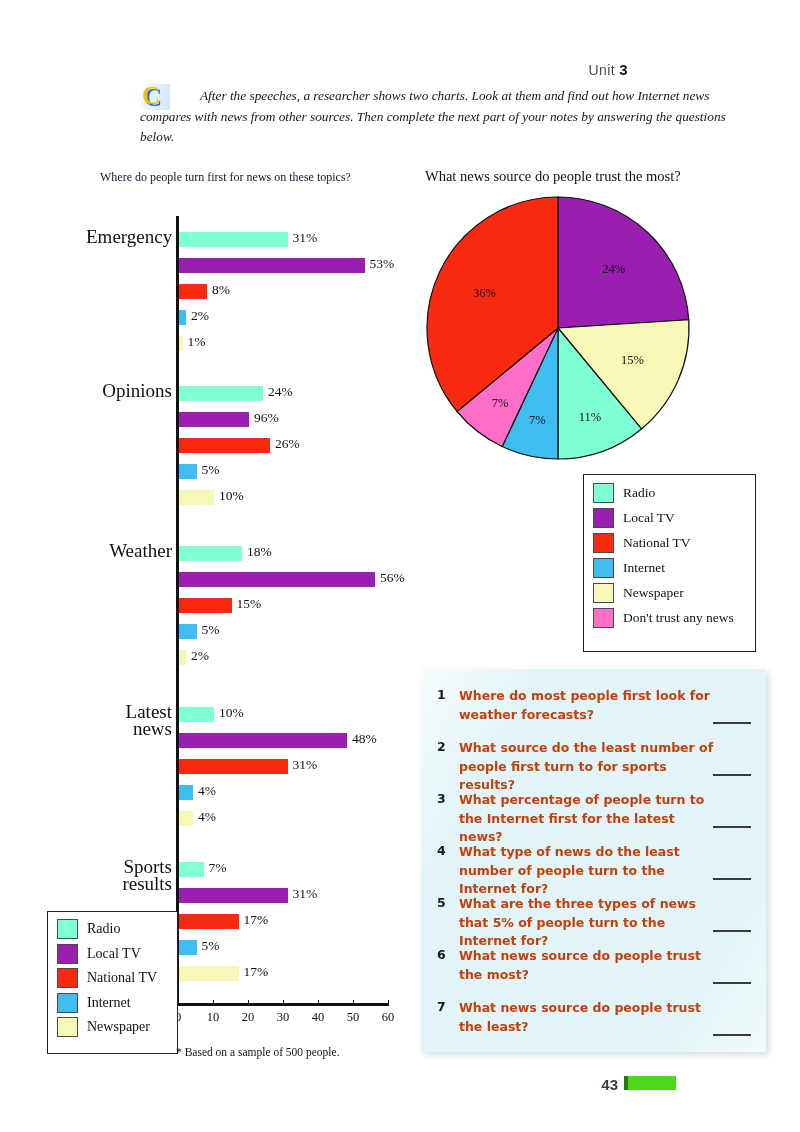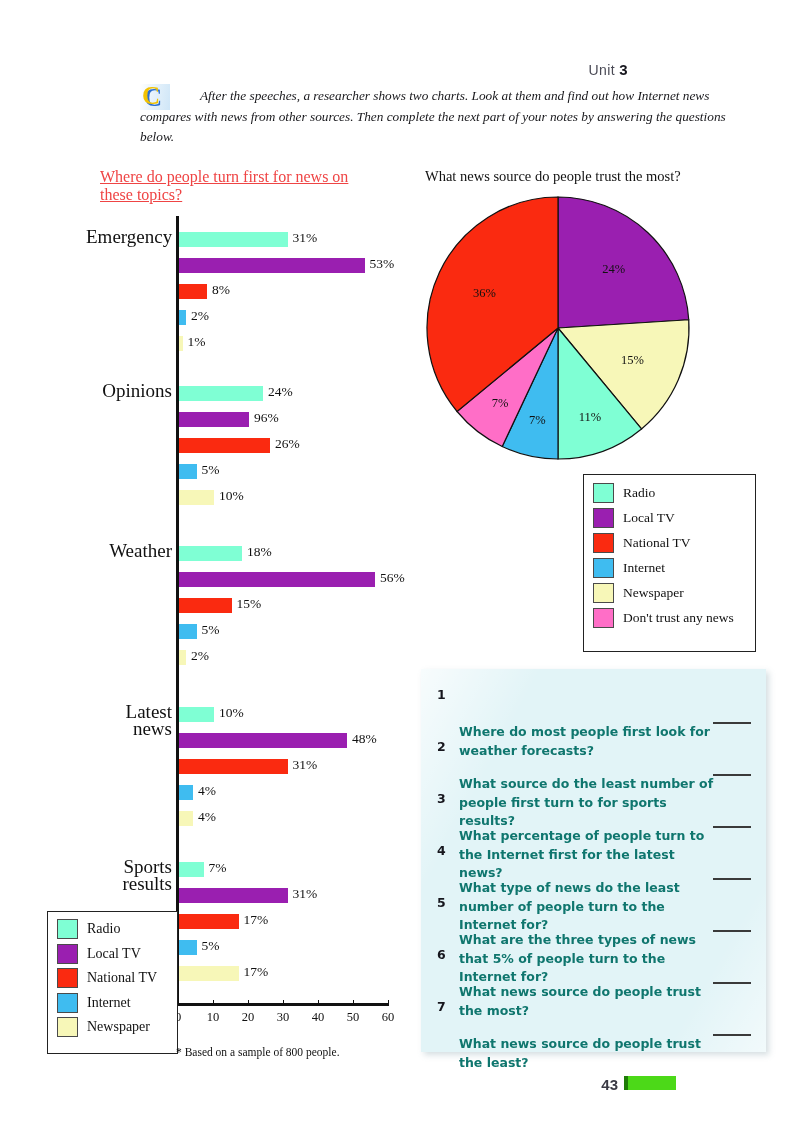--- a/index.html
+++ b/index.html
@@ -32,21 +32,21 @@
   .intro{
     position:absolute;left:140px;top:86px;width:600px;
     font-family:Liberation Serif, serif;
     font-style:italic;font-size:13.3px;line-height:20.5px;
     color:#18181c;text-indent:60px;
   }
 
   
   .bar-title{
     position:absolute;left:100px;top:168px;width:260px;
-    font-size:16px;line-height:18px;color:#ef4444;text-decoration:underline;
+    font-size:12px;line-height:18px;color:#0f172a;
   }
   .pie-title{
     position:absolute;left:425px;top:168px;width:340px;
     font-size:14.5px;color:#111;
   }
 
   
   .barchart{position:absolute;left:0;top:0;width:420px;height:1080px;}
   .y-axis{position:absolute;left:176px;top:216px;width:3px;height:790px;background:#111;}
   .x-axis{position:absolute;left:176px;top:1003px;width:213px;height:3px;background:#111;}
@@ -110,23 +110,22 @@
     pointer-events:none;
   }
   .q-row{
     position:absolute;display:flex;
     font-family:"DejaVu Sans",sans-serif;
   }
   .q-num{
     width:22px;flex:none;font-size:12.5px;font-weight:bold;color:#16161d;
   }
   .q-text{
-    font-size:12.5px;line-height:18.5px;font-weight:bold;color:#0f766e;
+    font-size:12.5px;line-height:18.5px;font-weight:bold;color:#c2410c;
     width:262px;
-    margin-top:36px;
   }
   .q-blank{
     position:absolute;height:1.5px;background:#3a3a3a;width:38px;
   }
 
   
   .pagenum{
     position:absolute;right:58px;top:1076px;
     font-family:"Liberation Sans",sans-serif;font-weight:bold;
     font-size:15px;color:#3a3a44;
@@ -253,21 +252,21 @@
       <div class="legend-row">
         <span class="swatch" style="background: rgb(63, 188, 240);"></span>
         <span class="legend-text">Internet</span>
       </div>
       <div class="legend-row">
         <span class="swatch" style="background: rgb(247, 247, 184);"></span>
         <span class="legend-text">Newspaper</span>
       </div>
     </div>
 
-  <div class="footnote" id="bar-footnote">* Based on a sample of 800 people.</div>
+  <div class="footnote" id="bar-footnote">* Based on a sample of 500 people.</div>
 
   <div class="pie-title">What news source do people trust the most?</div>
 
   <div id="pie-wrap">
     <svg id="pie-svg" width="270" height="270" viewBox="0 0 270 270">
         <path d="M 133 133 L 133 2 A 131 131 0 0 1 263.7415014241036 124.77444194165993 Z" fill="#9A1FB0" stroke="#111" stroke-width="1.2"></path>
         <path d="M 133 133 L 263.7415014241036 124.77444194165993 A 131 131 0 0 1 216.50254265707838 233.93723480362837 Z" fill="#F7F7B8" stroke="#111" stroke-width="1.2"></path>
         <path d="M 133 133 L 216.50254265707838 233.93723480362837 A 131 131 0 0 1 133 264 Z" fill="#7FFFD4" stroke="#111" stroke-width="1.2"></path>
         <path d="M 133 133 L 133 264 A 131 131 0 0 1 77.22291280497546 251.53234387304855 Z" fill="#3FBCF0" stroke="#111" stroke-width="1.2"></path>
         <path d="M 133 133 L 77.22291280497546 251.53234387304855 A 131 131 0 0 1 32.06276519637163 216.50254265707838 Z" fill="#FF6EC7" stroke="#111" stroke-width="1.2"></path>

